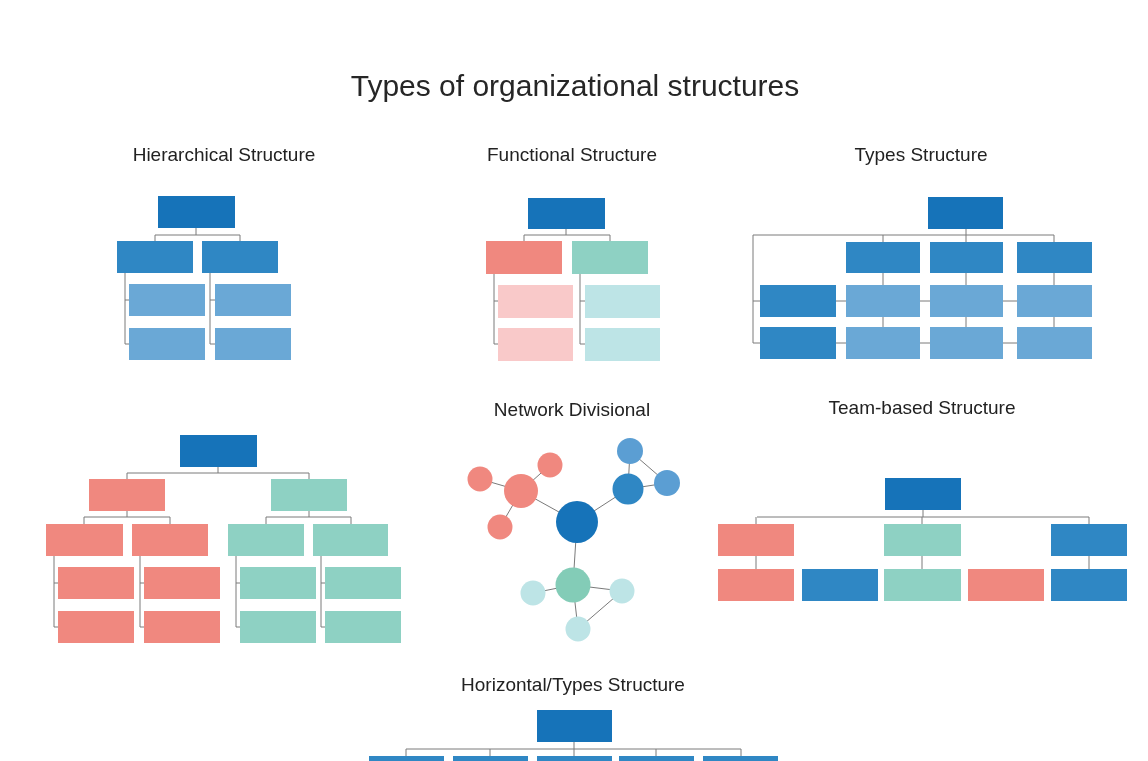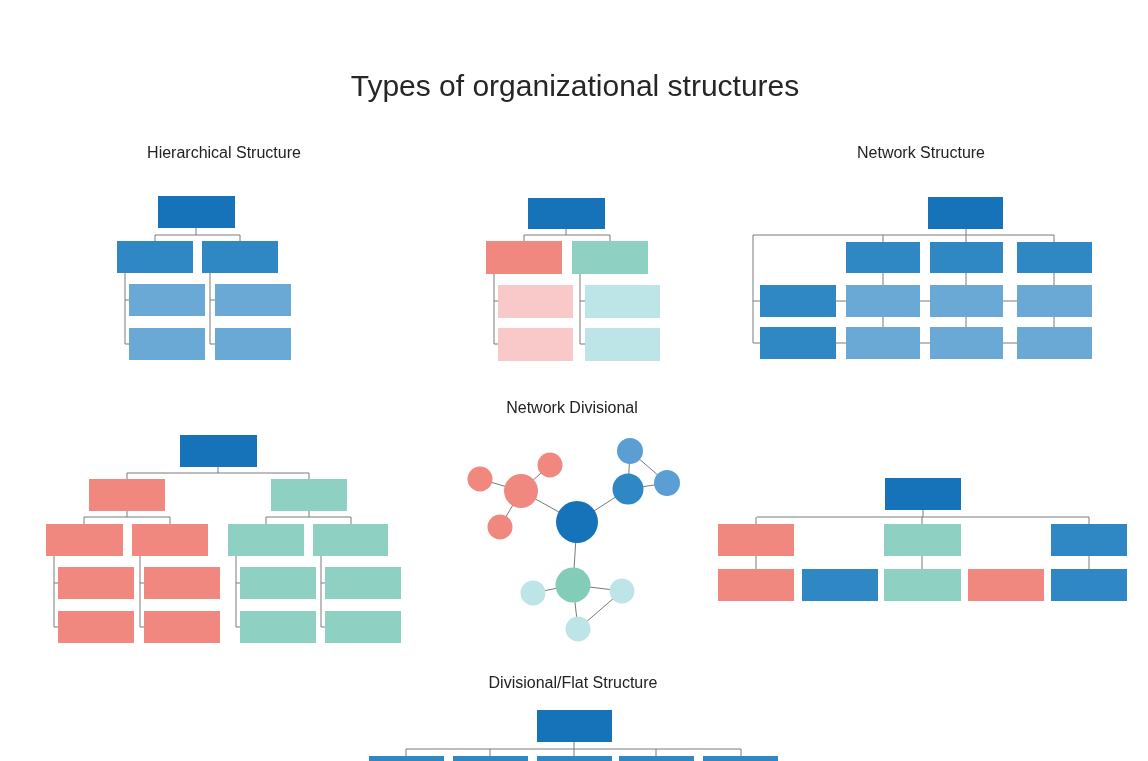--- a/index.html
+++ b/index.html
@@ -15,21 +15,21 @@
     position:absolute;
     left:575px;top:33px;
     transform:translateX(-50%);
     font-size:30px;
     color:#262626;
     white-space:nowrap;
   }
   .sub-title{
     position:absolute;
     transform:translateX(-50%);
-    font-size:16px;
+    font-size:19px;
     color:#222222;
     white-space:nowrap;
   }
   #diagram{position:absolute;left:0;top:0;}
 </style>
 </head>
 <body>
 
 <div class="canvas">
   <svg id="diagram" width="1148" height="761" viewBox="0 0 1148 761">
@@ -205,16 +205,18 @@
         <rect x="453" y="720" width="75" height="32" fill="#2f87c4"></rect>
         <rect x="537" y="720" width="75" height="32" fill="#2f87c4"></rect>
         <rect x="619" y="720" width="75" height="32" fill="#2f87c4"></rect>
         <rect x="703" y="720" width="75" height="32" fill="#2f87c4"></rect>
       </g>
     </svg>
 
   <h1 class="main-title" style="margin:0;font-weight:400;">Types of organizational structures</h1>
 
   <div class="sub-title" style="left: 224px; top: 108px;">Hierarchical Structure</div>
-  <div class="sub-title" style="left: 921px; top: 108px;">Network Structure</div>
+  <div class="sub-title" style="left: 572px; top: 108px;">Functional Structure</div>
+  <div class="sub-title" style="left: 921px; top: 108px;">Types Structure</div>
   <div class="sub-title" style="left: 572px; top: 363px;">Network Divisional</div>
-  <div class="sub-title" style="left: 573px; top: 638px;">Divisional/Flat Structure</div>
+  <div class="sub-title" style="left: 922px; top: 361px;">Team-based Structure</div>
+  <div class="sub-title" style="left: 573px; top: 638px;">Horizontal/Types Structure</div>
 </div>
 
 </body></html>

